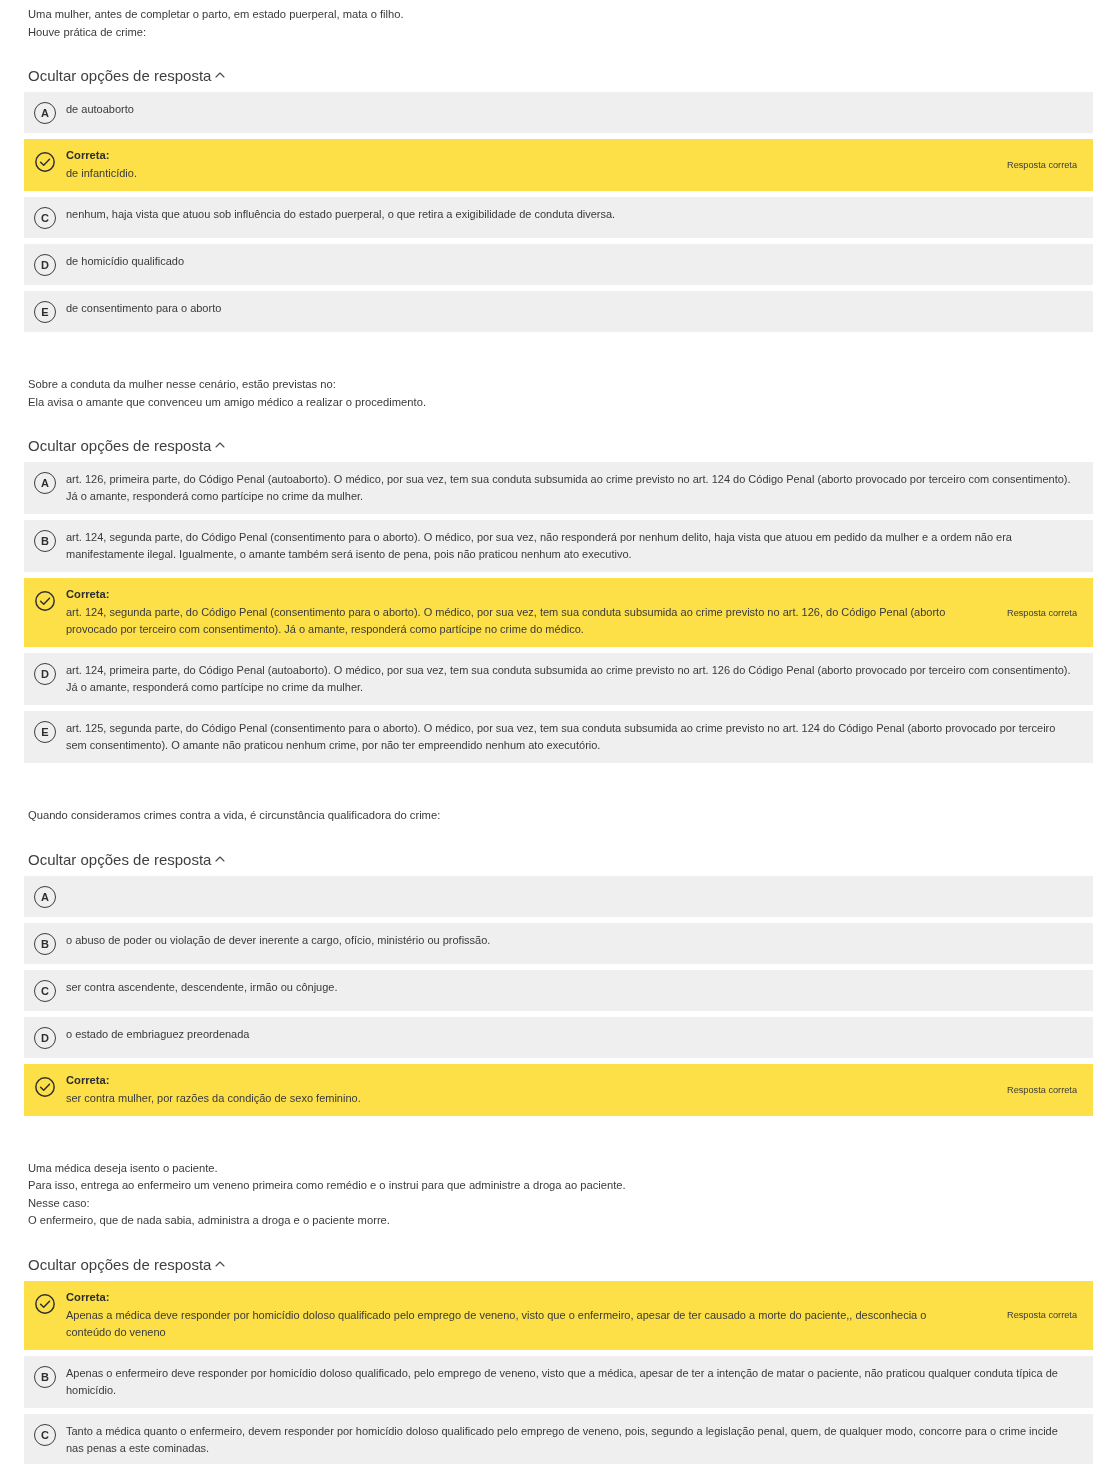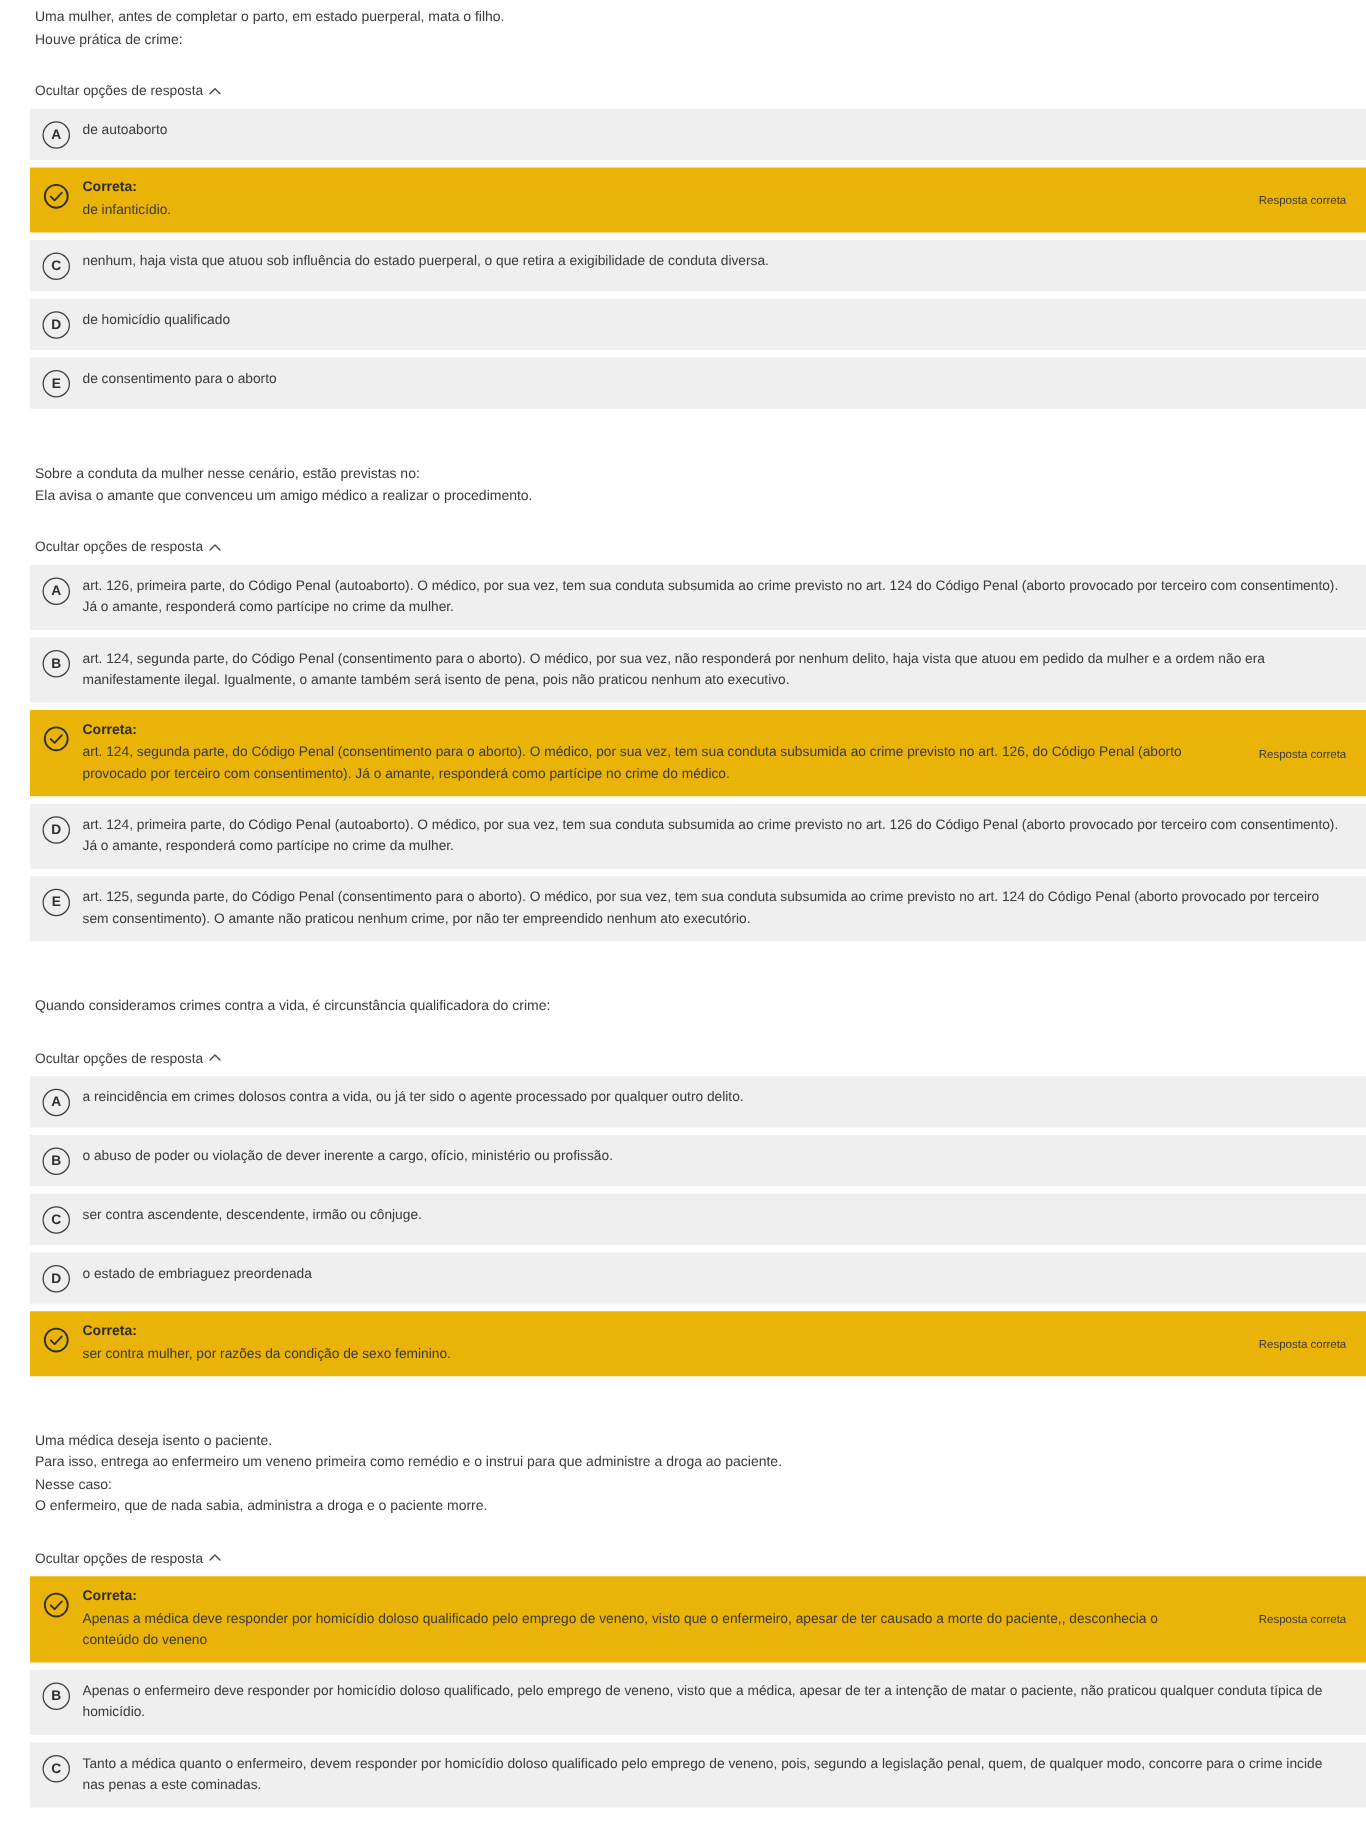--- a/index.html
+++ b/index.html
@@ -27,21 +27,21 @@
     line-height: 17.5px;
     color: #3a3a3a;
     padding: 0 6px 0 4px;
   }
   .stem-line { white-space: pre-wrap; }
 
   .toggle-row {
     display: flex;
     align-items: center;
     gap: 4px;
-    font-size: 11px;
+    font-size: 15px;
     color: #3f3f3f;
     padding: 0 0 0 4px;
     cursor: pointer;
     user-select: none;
   }
   .chev {
     display: inline-block;
     width: 9px;
     height: 9px;
     position: relative;
@@ -54,21 +54,21 @@
 
   .option {
     display: flex;
     align-items: flex-start;
     background: #efefef;
     margin-bottom: 6px;
     padding: 9px 14px 9px 10px;
     min-height: 36px;
     position: relative;
   }
-  .option.correct { background: #eab308; }
+  .option.correct { background: #fde047; }
 
   .badge {
     flex: 0 0 auto;
     width: 22px;
     height: 22px;
     border: 1.5px solid #3d3d3d;
     border-radius: 50%;
     display: flex;
     align-items: center;
     justify-content: center;
@@ -247,23 +247,20 @@
       <span>Ocultar opções de resposta</span>
       <span class="chev">
         <svg viewBox="0 0 10 10" width="10" height="10" aria-hidden="true">
           <path d="M1 7 L5 3 L9 7" fill="none" stroke="#4a4a4a" stroke-width="1.1" stroke-linecap="round" stroke-linejoin="round"></path>
         </svg>
       </span>
     </div>
     <div class="options">
           <div class="option">
             <div class="badge">A</div>
-            <div class="opt-body">
-              <div class="opt-text">a reincidência em crimes dolosos contra a vida, ou já ter sido o agente processado por qualquer outro delito.</div>
-            </div>
           </div>
           <div class="option">
             <div class="badge">B</div>
             <div class="opt-body">
               <div class="opt-text">o abuso de poder ou violação de dever inerente a cargo, ofício, ministério ou profissão.</div>
             </div>
           </div>
           <div class="option">
             <div class="badge">C</div>
             <div class="opt-body">

